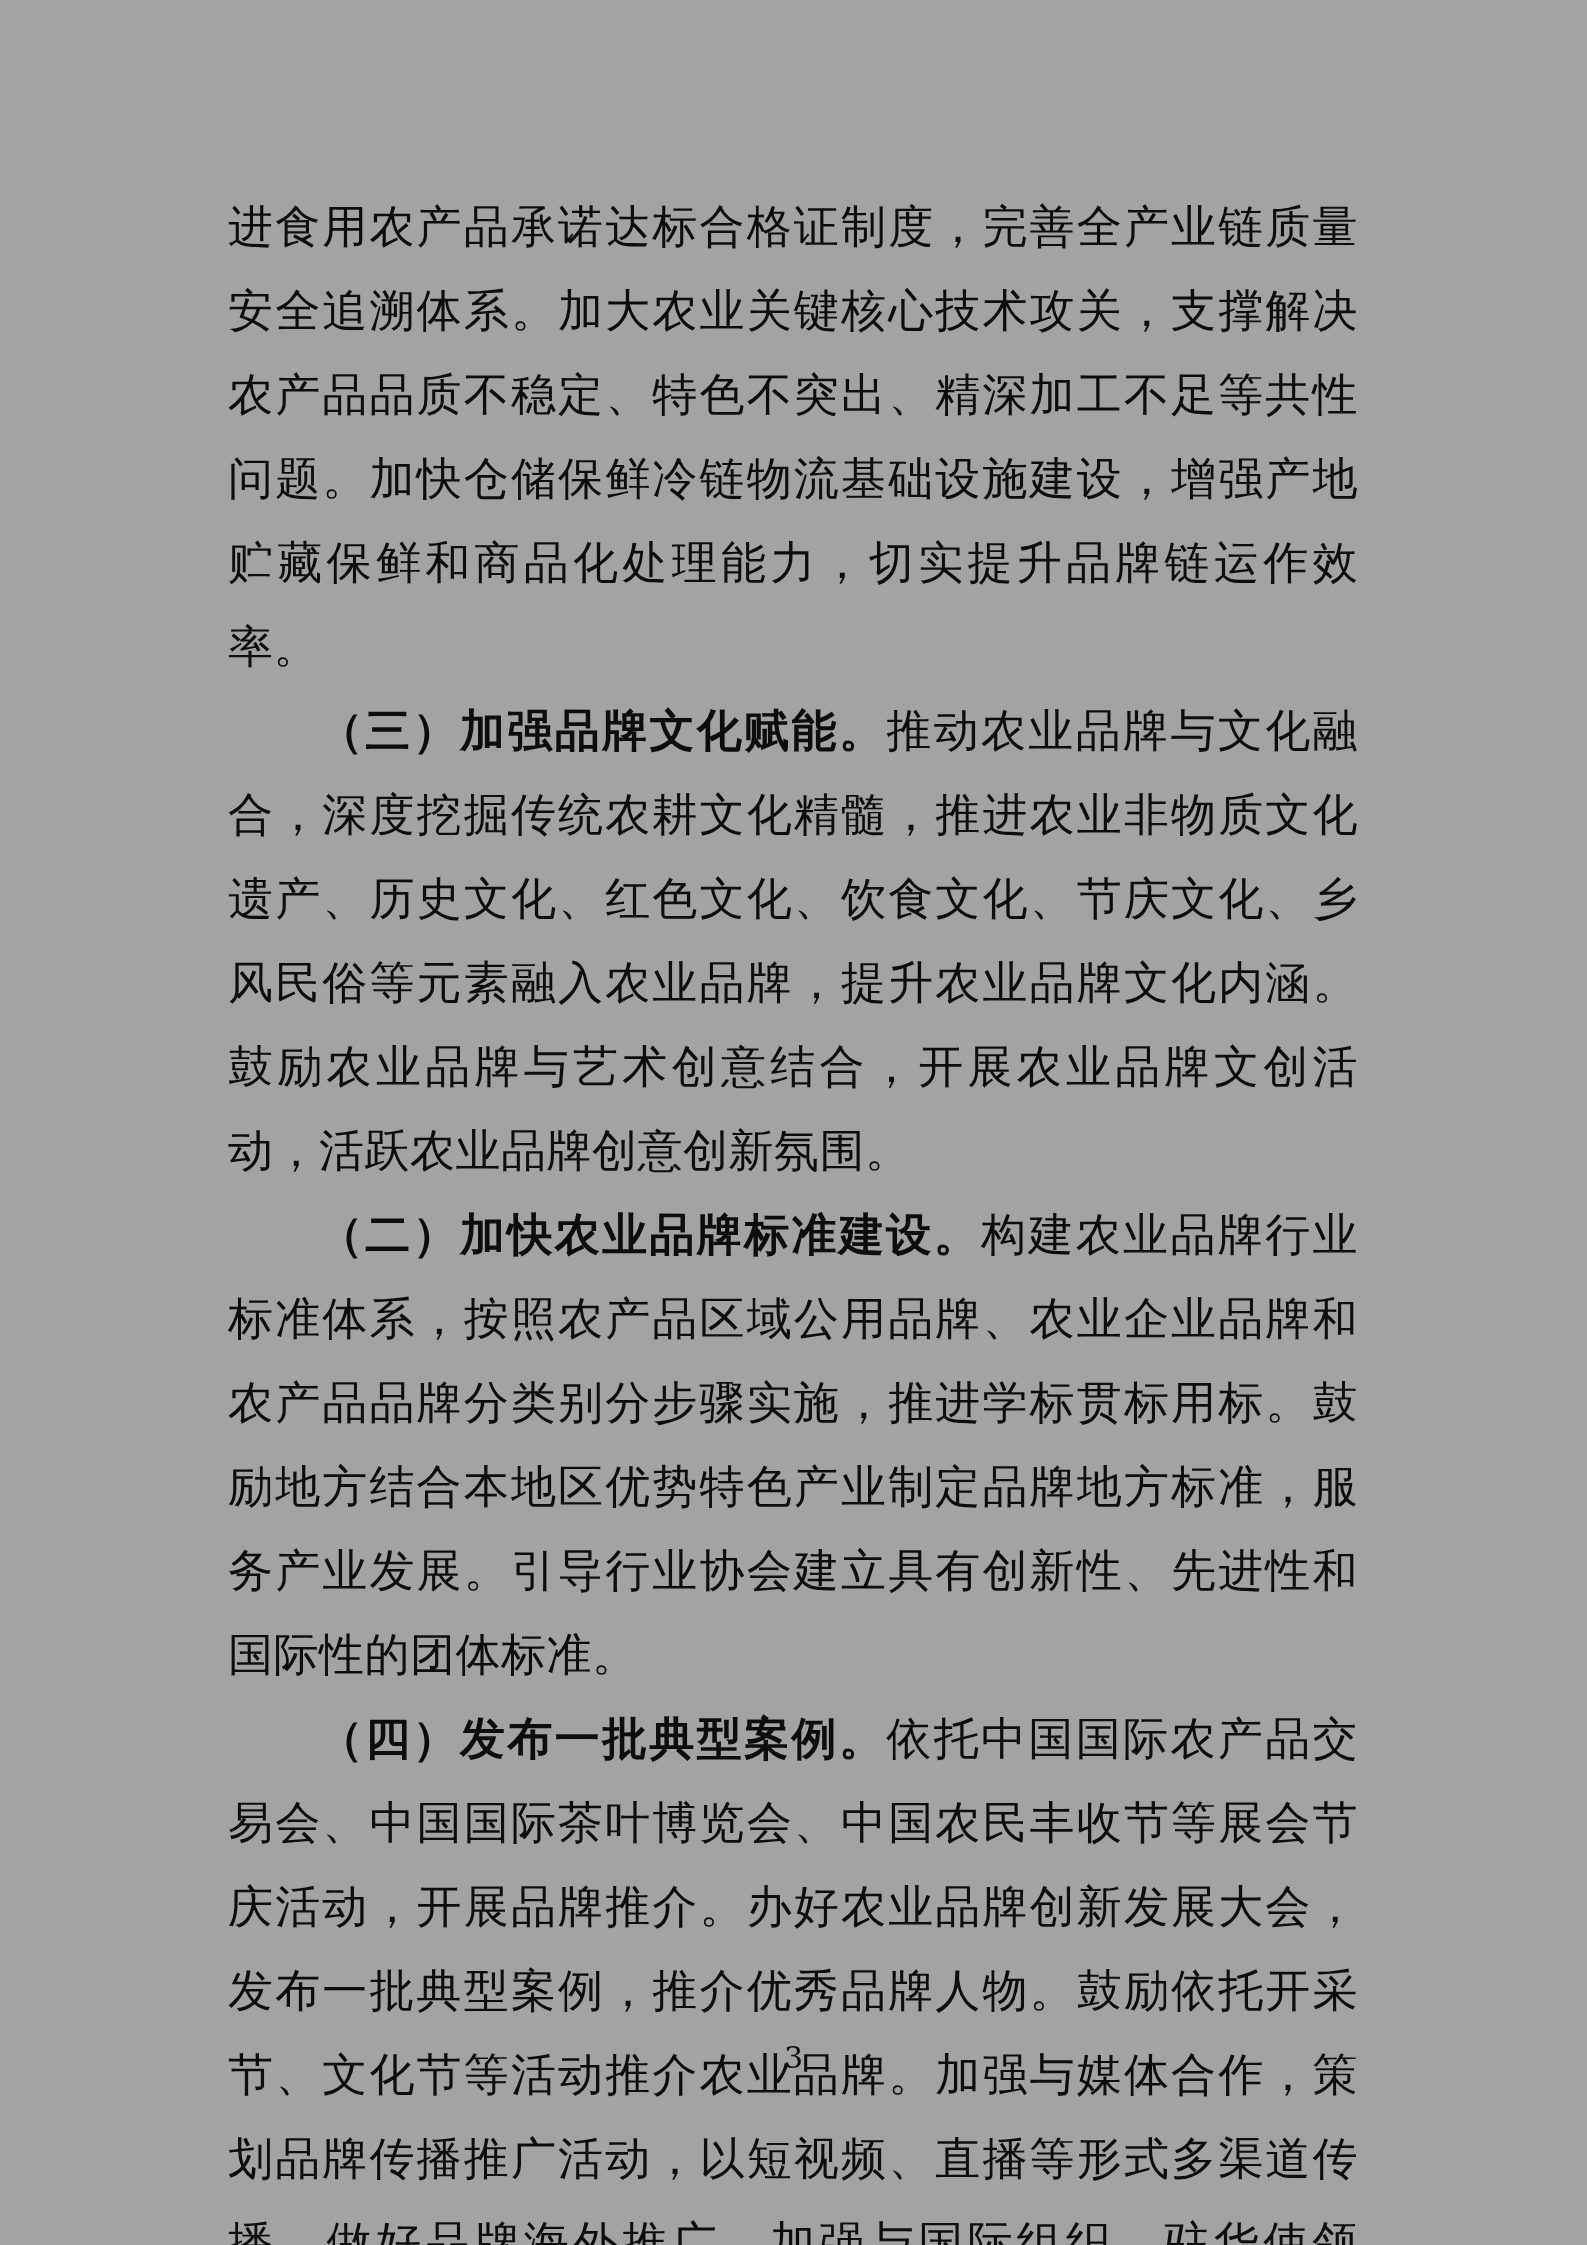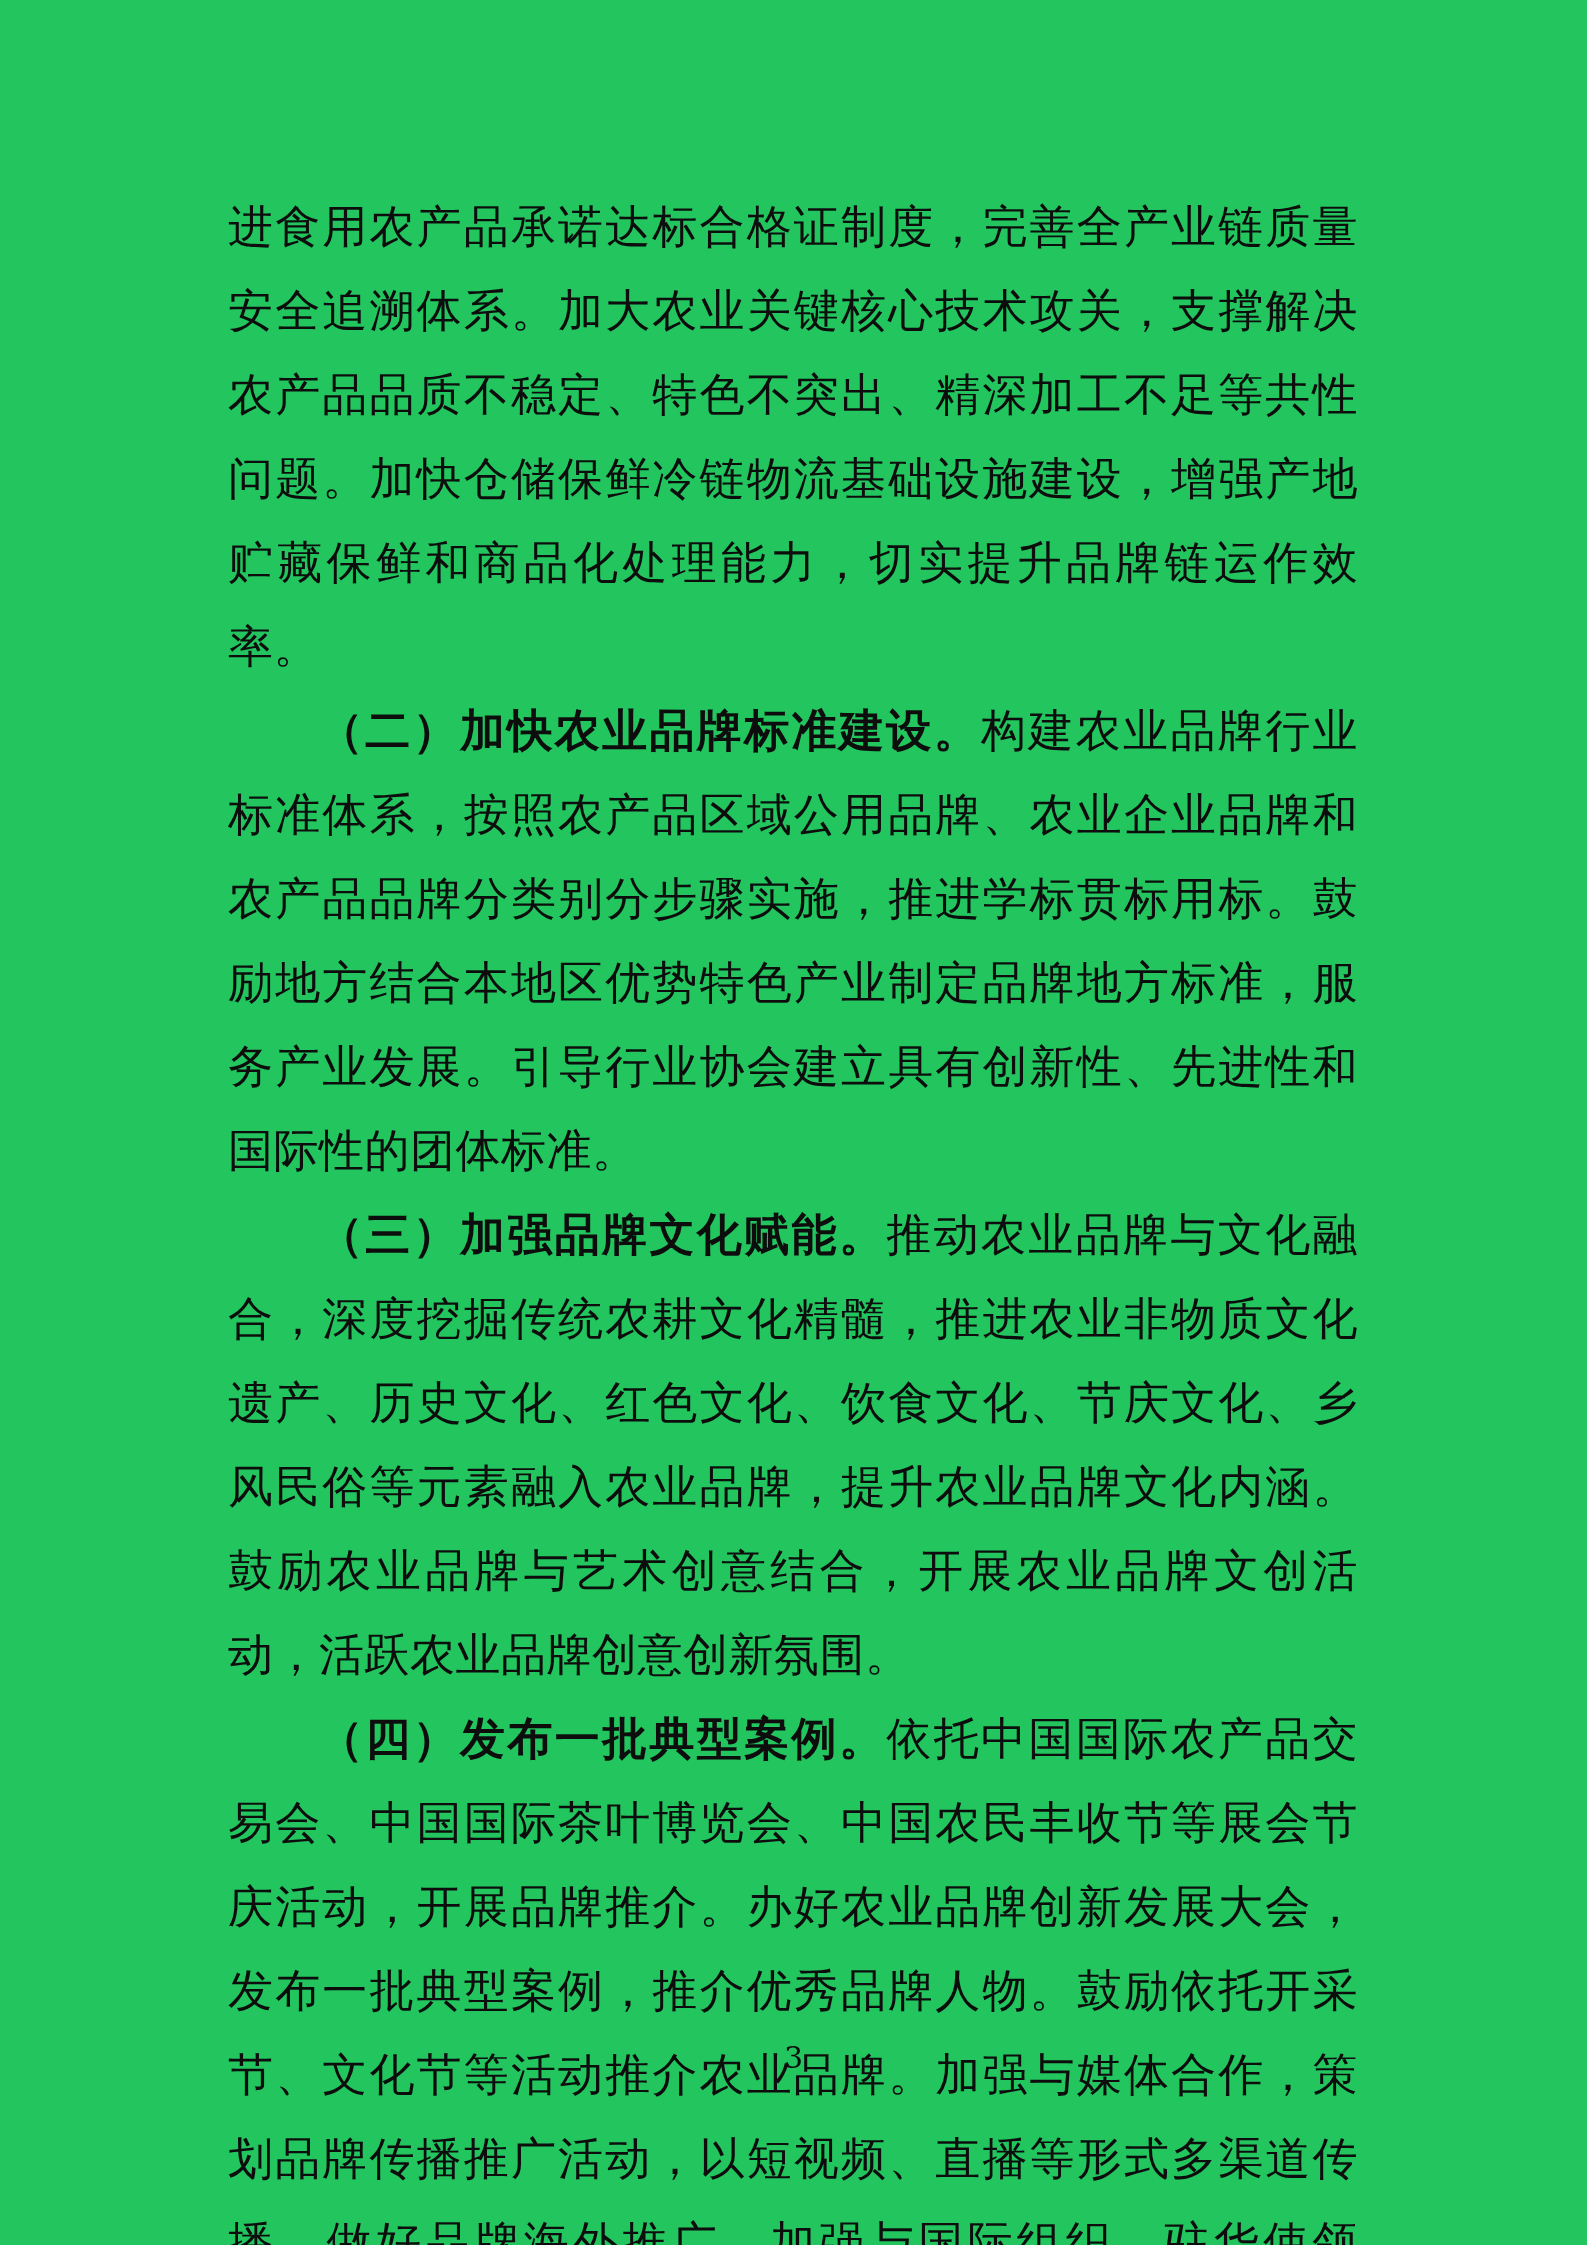--- a/index.html
+++ b/index.html
@@ -8,21 +8,21 @@
     background: #ffffff;
   }
   body {
     font-family: "DejaVu Serif", "Liberation Serif", serif;
     color: #000000;
   }
   .page {
     position: relative;
     width: 1587px;
     height: 2245px;
-    background: #22c55e;
+    background: #a3a3a3;
     box-sizing: border-box;
     overflow: hidden;
   }
   .doc-body {
     position: absolute;
     left: 228px;
     top: 185px;
     width: 1130px;
   }
   .para {
@@ -57,25 +57,25 @@
 
 <div class="page">
 
   <div class="doc-body">
 
     <p class="para">
       <span>进食用农产品承诺达标合格证制度，完善全产业链质量安全追溯体系。加大农业关键核心技术攻关，支撑解决农产品品质不稳定、特色不突出、精深加工不足等共性问题。加快仓储保鲜冷链物流基础设施建设，增强产地贮藏保鲜和商品化处理能力，切实提升品牌链运作效率。</span>
     </p>
 
     <p class="para indent">
-      <span class="heading">（二）加快农业品牌标准建设。</span><span>构建农业品牌行业标准体系，按照农产品区域公用品牌、农业企业品牌和农产品品牌分类别分步骤实施，推进学标贯标用标。鼓励地方结合本地区优势特色产业制定品牌地方标准，服务产业发展。引导行业协会建立具有创新性、先进性和国际性的团体标准。</span>
+      <span class="heading">（三）加强品牌文化赋能。</span><span>推动农业品牌与文化融合，深度挖掘传统农耕文化精髓，推进农业非物质文化遗产、历史文化、红色文化、饮食文化、节庆文化、乡风民俗等元素融入农业品牌，提升农业品牌文化内涵。鼓励农业品牌与艺术创意结合，开展农业品牌文创活动，活跃农业品牌创意创新氛围。</span>
     </p>
 
     <p class="para indent">
-      <span class="heading">（三）加强品牌文化赋能。</span><span>推动农业品牌与文化融合，深度挖掘传统农耕文化精髓，推进农业非物质文化遗产、历史文化、红色文化、饮食文化、节庆文化、乡风民俗等元素融入农业品牌，提升农业品牌文化内涵。鼓励农业品牌与艺术创意结合，开展农业品牌文创活动，活跃农业品牌创意创新氛围。</span>
+      <span class="heading">（二）加快农业品牌标准建设。</span><span>构建农业品牌行业标准体系，按照农产品区域公用品牌、农业企业品牌和农产品品牌分类别分步骤实施，推进学标贯标用标。鼓励地方结合本地区优势特色产业制定品牌地方标准，服务产业发展。引导行业协会建立具有创新性、先进性和国际性的团体标准。</span>
     </p>
 
     <p class="para indent">
       <span class="heading">（四）发布一批典型案例。</span><span>依托中国国际农产品交易会、中国国际茶叶博览会、中国农民丰收节等展会节庆活动，开展品牌推介。办好农业品牌创新发展大会，发布一批典型案例，推介优秀品牌人物。鼓励依托开采节、文化节等活动推介农业品牌。加强与媒体合作，策划品牌传播推广活动，以短视频、直播等形式多渠道传播。做好品牌海外推广，加强与国际组织、驻华使领馆、国际研究机构、国际商协会等交</span>
     </p>
 
   </div>
 
   <div class="page-number">3</div>
 

